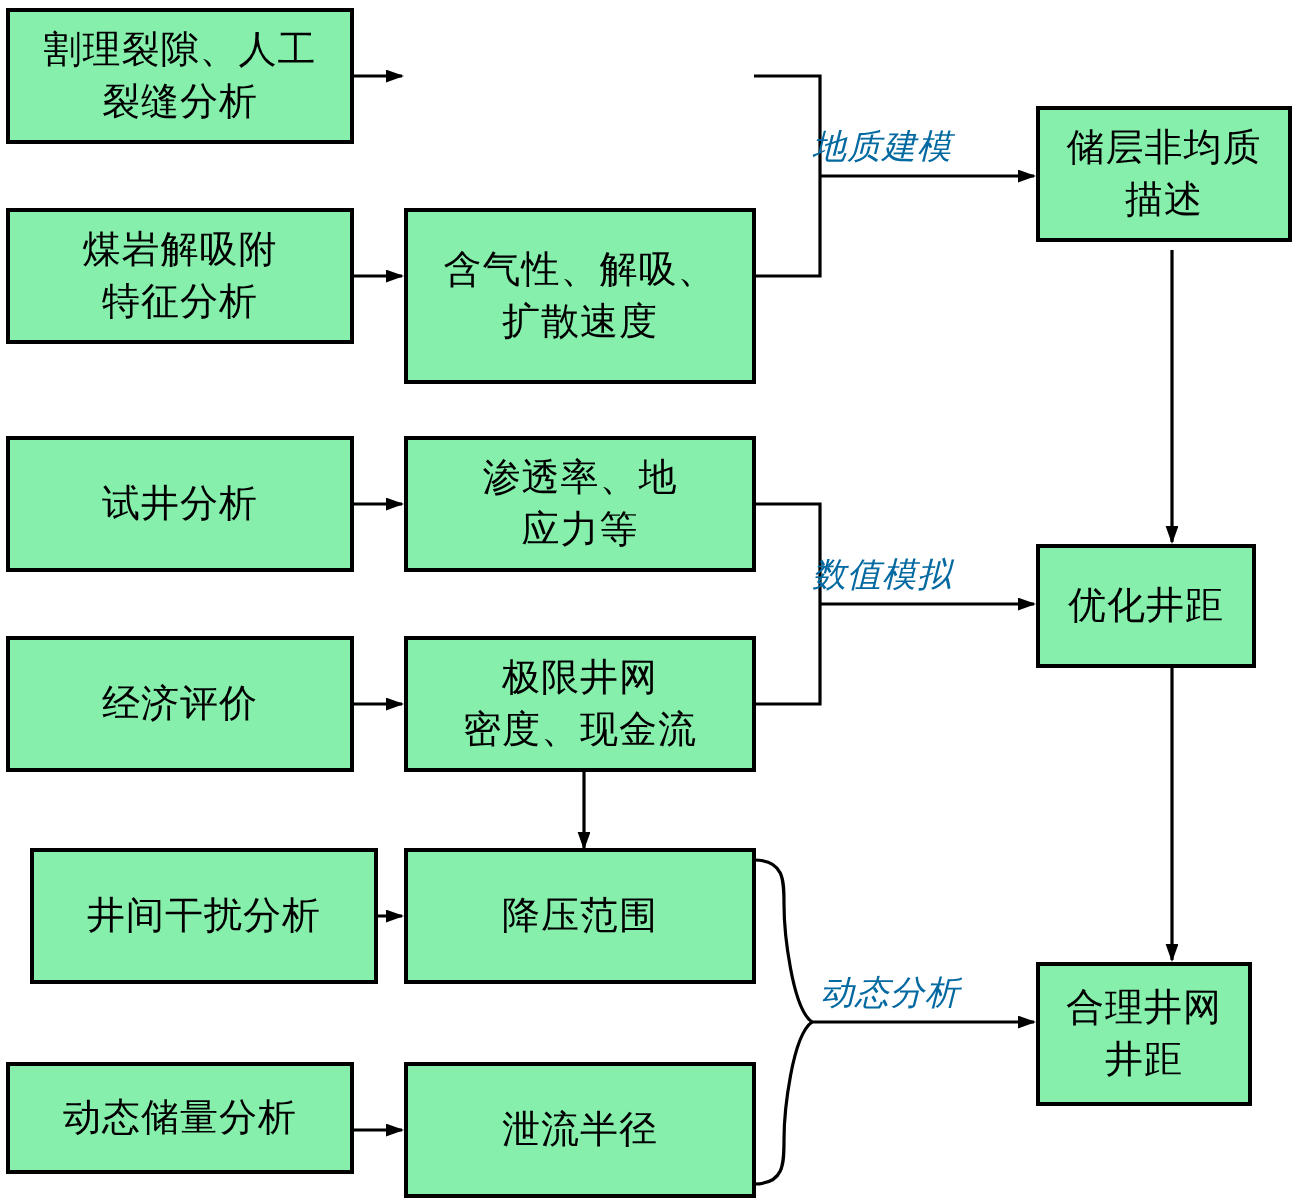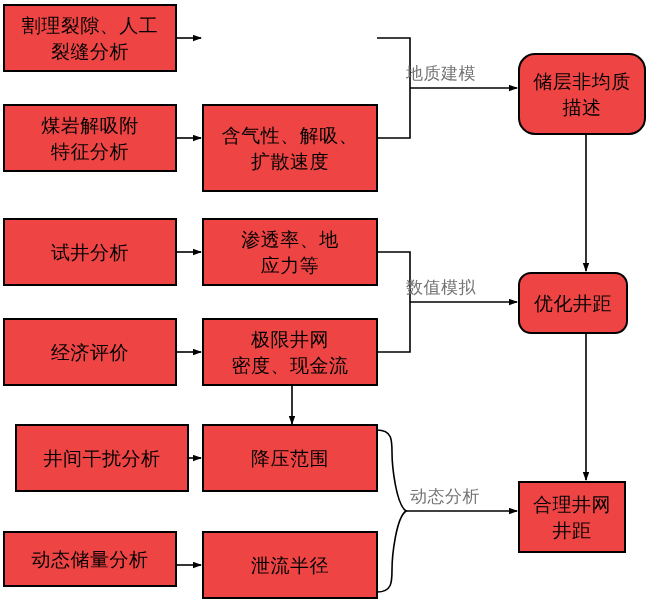--- a/index.html
+++ b/index.html
@@ -14,44 +14,45 @@
     position: relative;
     width: 652px;
     height: 600px;
     background: #ffffff;
     overflow: hidden;
   }
   .node {
     position: absolute;
     box-sizing: border-box;
     border: 2px solid #000000;
-    background: #ef4444;
+    background: #86efac;
     display: flex;
     align-items: center;
     justify-content: center;
     text-align: center;
     color: #000000;
     font-size: 19px;
     line-height: 1.38;
     letter-spacing: 0.5px;
     font-family: "DejaVu Sans", "Liberation Sans", sans-serif;
   }
   .node .lbl {
     display: block;
     padding: 0 4px;
     white-space: pre-line;
   }
   .edge-label {
     position: absolute;
-    color: #737373;
+    color: #0369a1;
     font-size: 17px;
     letter-spacing: 0.5px;
     white-space: nowrap;
     background: transparent;
     font-family: "DejaVu Sans", "Liberation Sans", sans-serif;
+    font-style: italic;
   }
   .svg-layer {
     position: absolute;
     left: 0;
     top: 0;
     width: 652px;
     height: 600px;
     pointer-events: none;
   }
 </style>
@@ -141,26 +142,26 @@
   </div>
 
   <div class="node" style="left:202px; top:424px; width:176px; height:68px;">
     <span class="lbl">降压范围</span>
   </div>
 
   <div class="node" style="left:202px; top:531px; width:176px; height:68px;text-align:center;">
     <span class="lbl">泄流半径</span>
   </div>
 
-  <div class="node" style="left:518px; top:53px; width:128px; height:82px;border-radius:17px;">
+  <div class="node" style="left:518px; top:53px; width:128px; height:68px;">
     <span class="lbl">储层非均质
 描述</span>
   </div>
 
-  <div class="node" style="left:518px; top:272px; width:110px; height:62px;border-radius:13px;">
+  <div class="node" style="left:518px; top:272px; width:110px; height:62px;">
     <span class="lbl">优化井距</span>
   </div>
 
   <div class="node" style="left:518px; top:481px; width:108px; height:72px;">
     <span class="lbl">合理井网
 井距</span>
   </div>
 
   <div class="edge-label" style="left:406px; top:62px;">地质建模</div>
 

